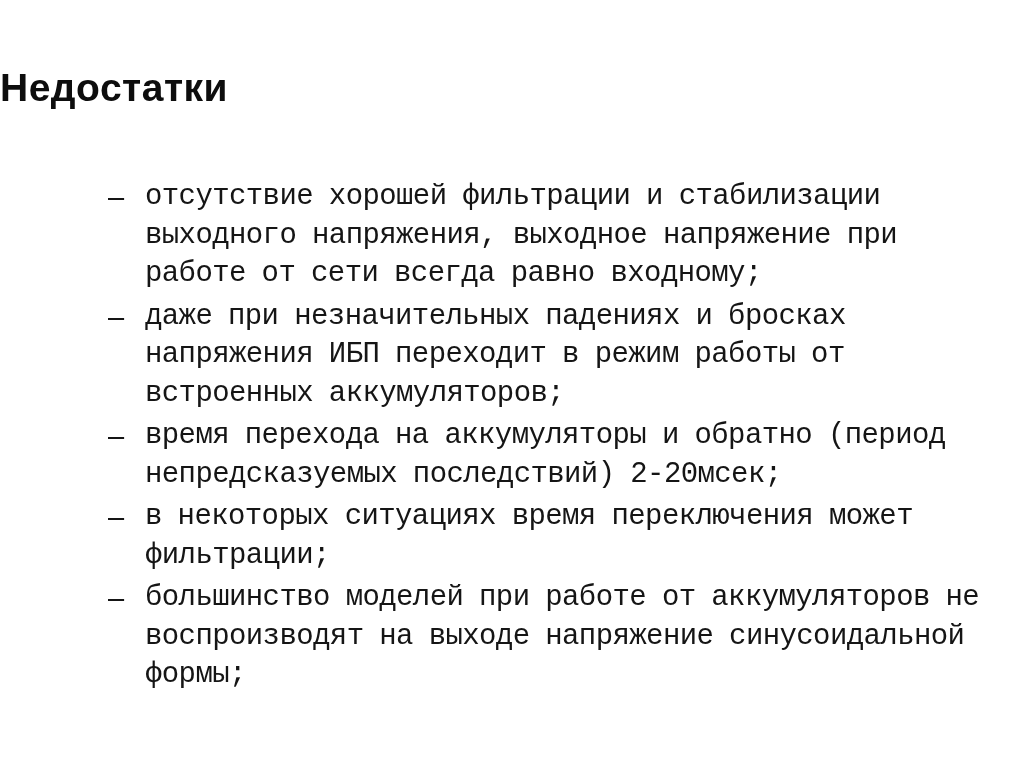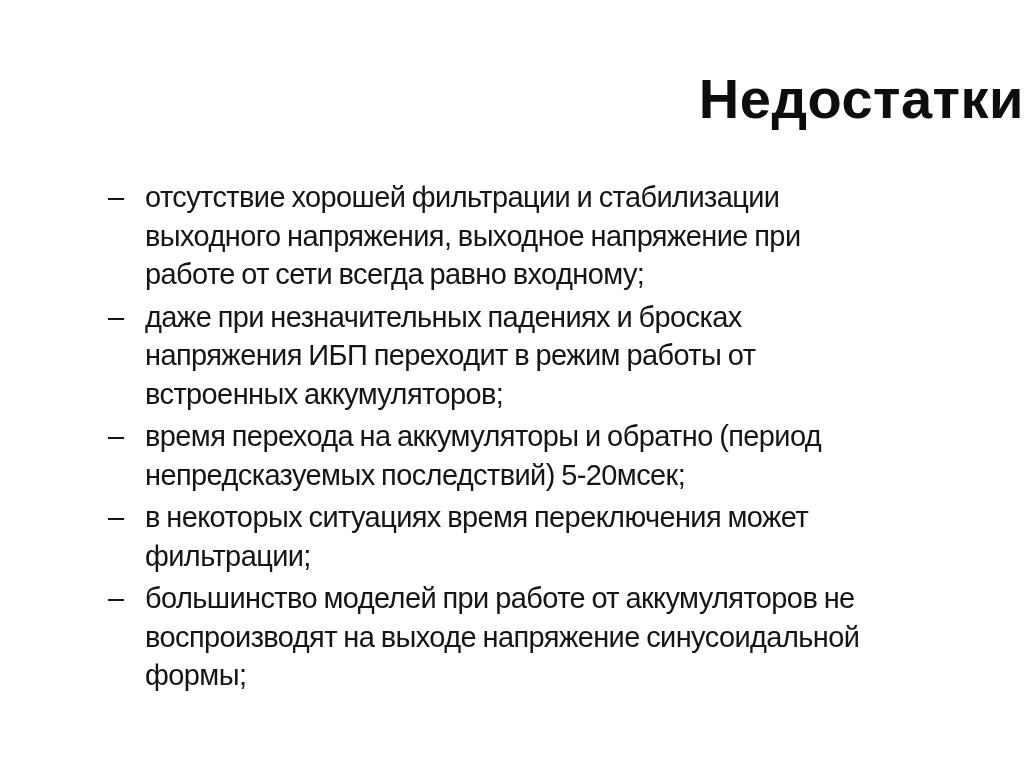--- a/index.html
+++ b/index.html
@@ -2,36 +2,36 @@
 <html><head>
   <meta charset="utf-8">
   <style>
     html, body { margin: 0; padding: 0; }
     body {
       width: 1024px; height: 767px; background: #ffffff; overflow: hidden;
       font-family: "Liberation Sans", "DejaVu Sans", sans-serif; color: #111111;
       position: relative;
     }
     .title {
-      position: absolute; left: 0; top: 66px; width: 1024px; text-align: right;
-      font-size: 56px; font-weight: bold; letter-spacing: 0.5px; color: #0d0d0d;
+      position: absolute; left: 0; top: 66px; width: 1024px; text-align: left;
+      font-size: 39px; font-weight: bold; letter-spacing: 0.5px; color: #0d0d0d;
     }
     .list {
       position: absolute; left: 108px; top: 178px; width: 880px;
       margin: 0; padding: 0; list-style: none;
     }
     .item {
       position: relative; padding-left: 37px; margin-bottom: 4px;
       font-size: 29px; line-height: 38.5px; letter-spacing: -0.6px; word-spacing: -1px;
       color: #151515; transform-origin: left top;
     }
     .dash {
       position: absolute; left: 0; top: 0; width: 30px; text-align: left;
     }
-    .text { display: block; white-space: pre-line; }
+    .text { display: block; white-space: pre-line; font-family: Liberation Mono, monospace; }
   </style>
 </head>
 <body>
 
 <div>
   <div class="title">Недостатки</div>
 
   <ul class="list">
     <li class="item">
       <span class="dash">–</span>
@@ -41,21 +41,21 @@
     </li>
     <li class="item">
       <span class="dash">–</span>
       <span class="text">даже при незначительных падениях и бросках
 напряжения ИБП переходит в режим работы от
 встроенных аккумуляторов;</span>
     </li>
     <li class="item">
       <span class="dash">–</span>
       <span class="text">время перехода на аккумуляторы и обратно (период
-непредсказуемых последствий) 5-20мсек;</span>
+непредсказуемых последствий) 2-20мсек;</span>
     </li>
     <li class="item">
       <span class="dash">–</span>
       <span class="text">в некоторых ситуациях время переключения может
 фильтрации;</span>
     </li>
     <li class="item">
       <span class="dash">–</span>
       <span class="text">большинство моделей при работе от аккумуляторов не
 воспроизводят на выходе напряжение синусоидальной

